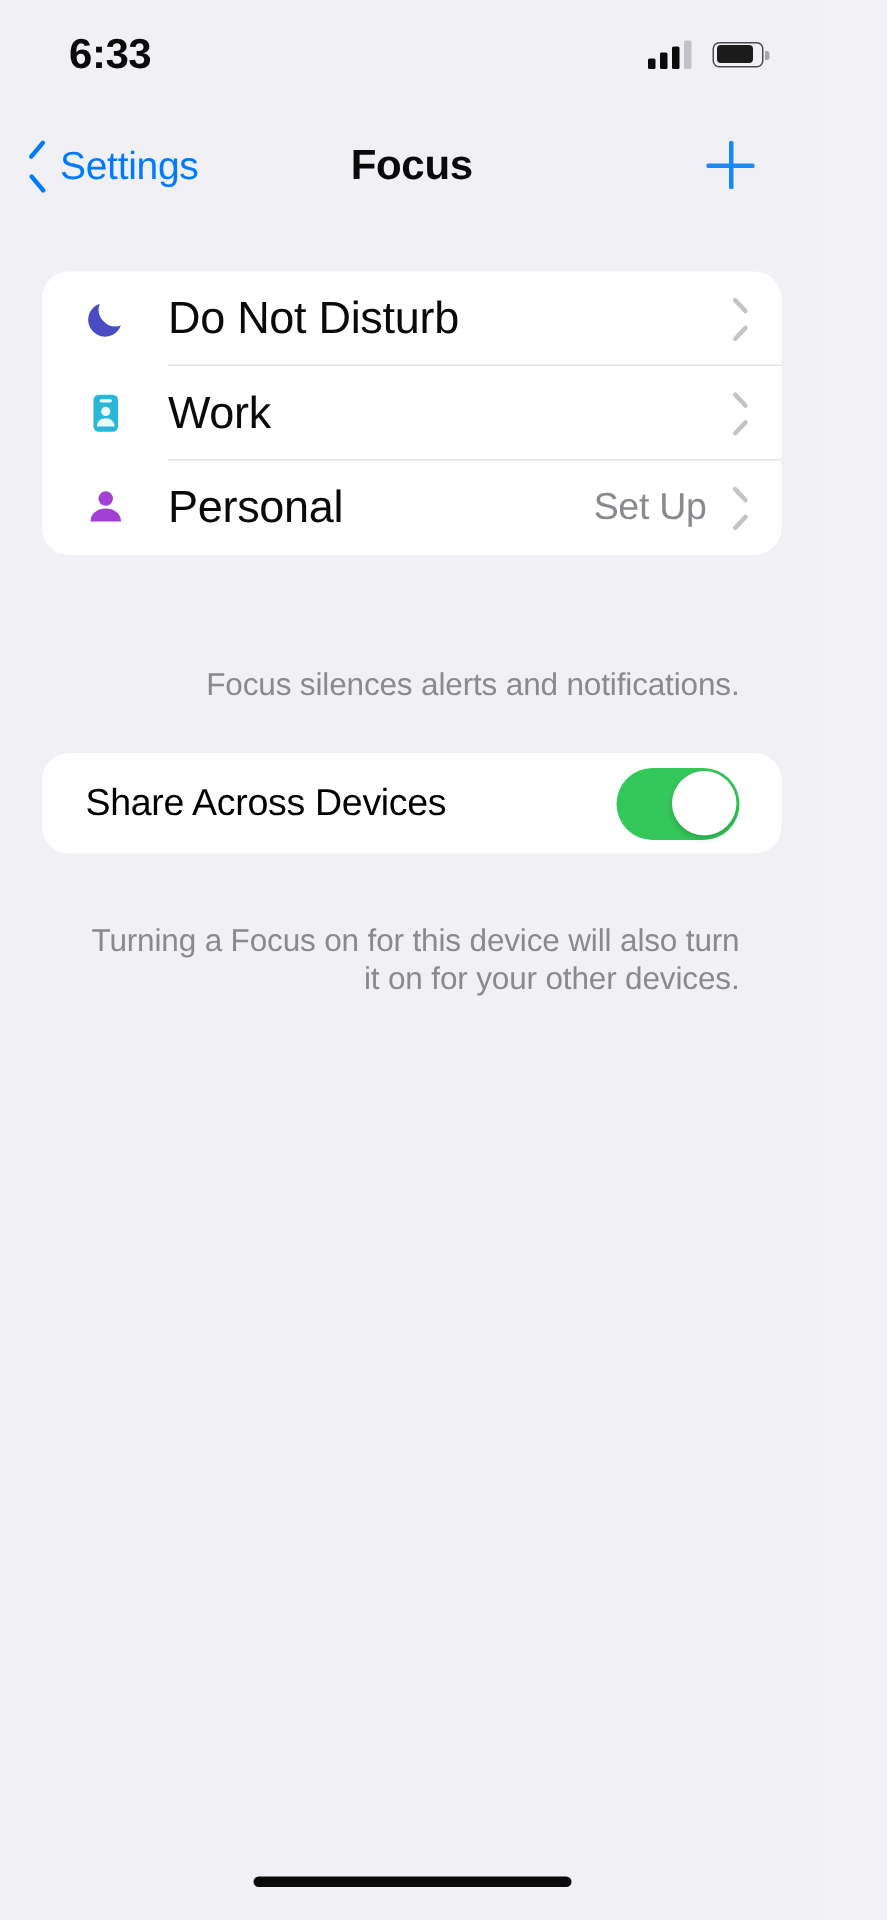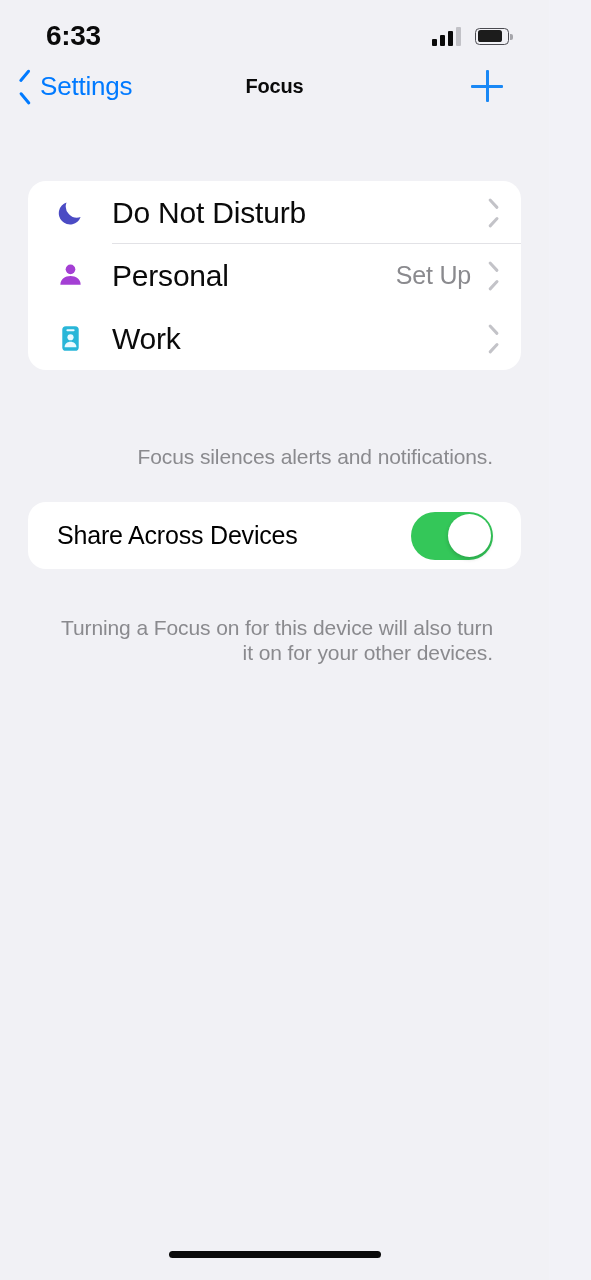--- a/index.html
+++ b/index.html
@@ -26,38 +26,38 @@
   .signal i:nth-child(1){ height:7px; }
   .signal i:nth-child(2){ height:11px; }
   .signal i:nth-child(3){ height:15px; }
   .signal i:nth-child(4){ height:19px; background:#c2c2c7; }
 
   .battery { position:relative; width:34px; height:17px; border:1.6px solid #3c3c43; border-radius:4.5px; opacity:.92; }
   .battery::after { content:""; position:absolute; right:-4.5px; top:5px; width:2.6px; height:6px; background:#3c3c43; border-radius:0 2px 2px 0; opacity:.45; }
   .battery .lvl { position:absolute; left:1.6px; top:1.6px; bottom:1.6px; background:#0a0a0a; border-radius:2.6px; }
 
   
-  .navbar { position:absolute; top:56px; left:0; right:0; height:60px;text-align:right; }
+  .navbar { position:absolute; top:80px; left:0; right:0; height:60px;text-align:right; }
   .nav-back {
     position:absolute; left:18px; top:0; height:60px;
     display:flex; align-items:center; gap:7px; color:#007aff; cursor:pointer;
   }
   .nav-back .chev-l { width:15px; height:26px; position:relative; flex:none; }
   .nav-back .chev-l::before, .nav-back .chev-l::after {
     content:""; position:absolute; left:2px; width:15px; height:3.4px;
     background:#007aff; border-radius:2px;
   }
   .nav-back .chev-l::before { top:7px;  transform:rotate(-50deg); transform-origin:left center; }
   .nav-back .chev-l::after  { top:18px; transform:rotate(50deg);  transform-origin:left center; }
   .nav-back span { font-size:26px; letter-spacing:-0.2px; }
 
   .nav-title {
     position:absolute; left:0; right:0; top:0; height:60px;
     display:flex; align-items:center; justify-content:center;
-    font-size:20px; font-weight:bold; color:#0a0a0a; letter-spacing:-0.2px;
+    font-size:28px; font-weight:bold; color:#0a0a0a; letter-spacing:-0.2px;
   }
   .nav-add {
     position:absolute; right:40px; top:0; height:60px; width:44px;
     display:flex; align-items:center; justify-content:center; cursor:pointer;
   }
   .nav-add .plus { position:relative; width:32px; height:32px; }
   .nav-add .plus::before, .nav-add .plus::after {
     content:""; position:absolute; background:#1a88f5; border-radius:1px;
   }
   .nav-add .plus::before { left:0; top:14.5px; width:32px; height:3.2px; }
@@ -160,46 +160,46 @@
       </div>
       <div class="row-label">Do Not Disturb</div>
       <span class="chev-r"></span>
       <div class="sep"></div>
     </div>
 
 
     <div class="row">
       <div class="icon-wrap">
         <svg class="ic" width="29" height="29" viewBox="0 0 24 24" aria-hidden="true">
+          <rect x="5.2" y="1.8" width="13.6" height="20.4" rx="3.0" fill="#29b6d8"></rect>
+          <rect x="8.6" y="4.3" width="6.8" height="1.7" rx="0.85" fill="#eafaff"></rect>
+          <circle cx="12" cy="11.0" r="2.55" fill="#eafaff"></circle>
+          <path d="M7.1 19.3c0-2.9 2.2-4.6 4.9-4.6s4.9 1.7 4.9 4.6z" fill="#eafaff"></path>
+        </svg>
+      </div>
+      <div class="row-label">Work</div>
+      <span class="chev-r"></span>
+      <div class="sep"></div>
+    </div>
+
+    <div class="row">
+      <div class="icon-wrap">
+        <svg class="ic" width="29" height="29" viewBox="0 0 24 24" aria-hidden="true">
           <g fill="#a43fd4">
             <circle cx="12" cy="6.9" r="4.0"></circle>
             <path d="M3.6 19.6c0-4.6 3.9-7.2 8.4-7.2s8.4 2.6 8.4 7.2z"></path>
           </g>
         </svg>
       </div>
       <div class="row-label">Personal</div>
       <div class="row-value">Set Up</div>
       <span class="chev-r"></span>
 
     </div>
 
-    <div class="row">
-      <div class="icon-wrap">
-        <svg class="ic" width="29" height="29" viewBox="0 0 24 24" aria-hidden="true">
-          <rect x="5.2" y="1.8" width="13.6" height="20.4" rx="3.0" fill="#29b6d8"></rect>
-          <rect x="8.6" y="4.3" width="6.8" height="1.7" rx="0.85" fill="#eafaff"></rect>
-          <circle cx="12" cy="11.0" r="2.55" fill="#eafaff"></circle>
-          <path d="M7.1 19.3c0-2.9 2.2-4.6 4.9-4.6s4.9 1.7 4.9 4.6z" fill="#eafaff"></path>
-        </svg>
-      </div>
-      <div class="row-label">Work</div>
-      <span class="chev-r"></span>
-      <div class="sep"></div>
-    </div>
-
   </div>
 
   <div class="note" id="note-1">Focus silences alerts and notifications.</div>
 
   <div class="card" id="share-card">
     <div class="share-row">
       <div class="share-label">Share Across Devices</div>
       <div class="toggle">
         <div class="knob"></div>
       </div>

